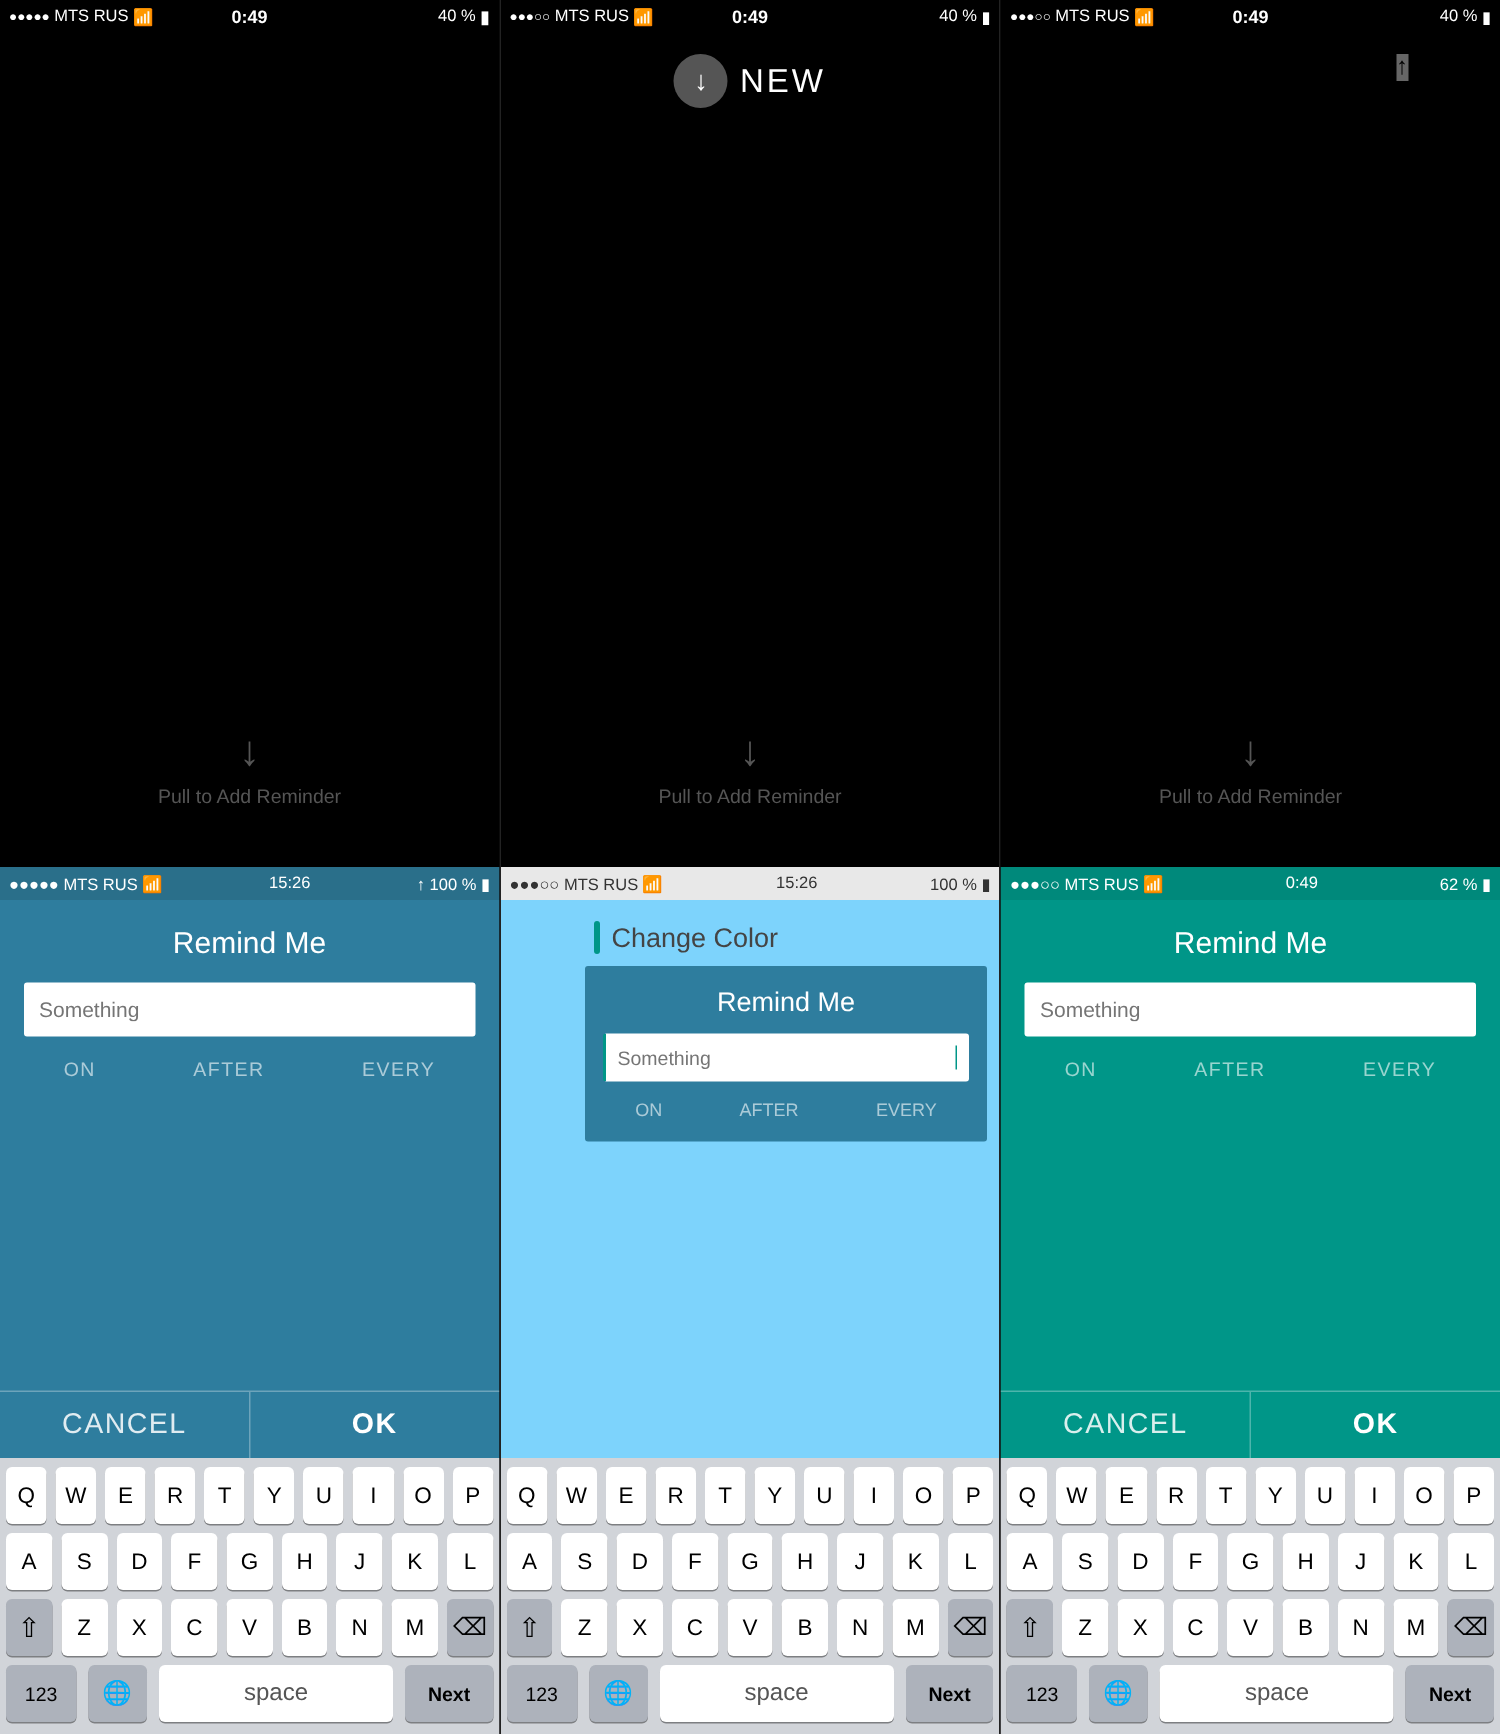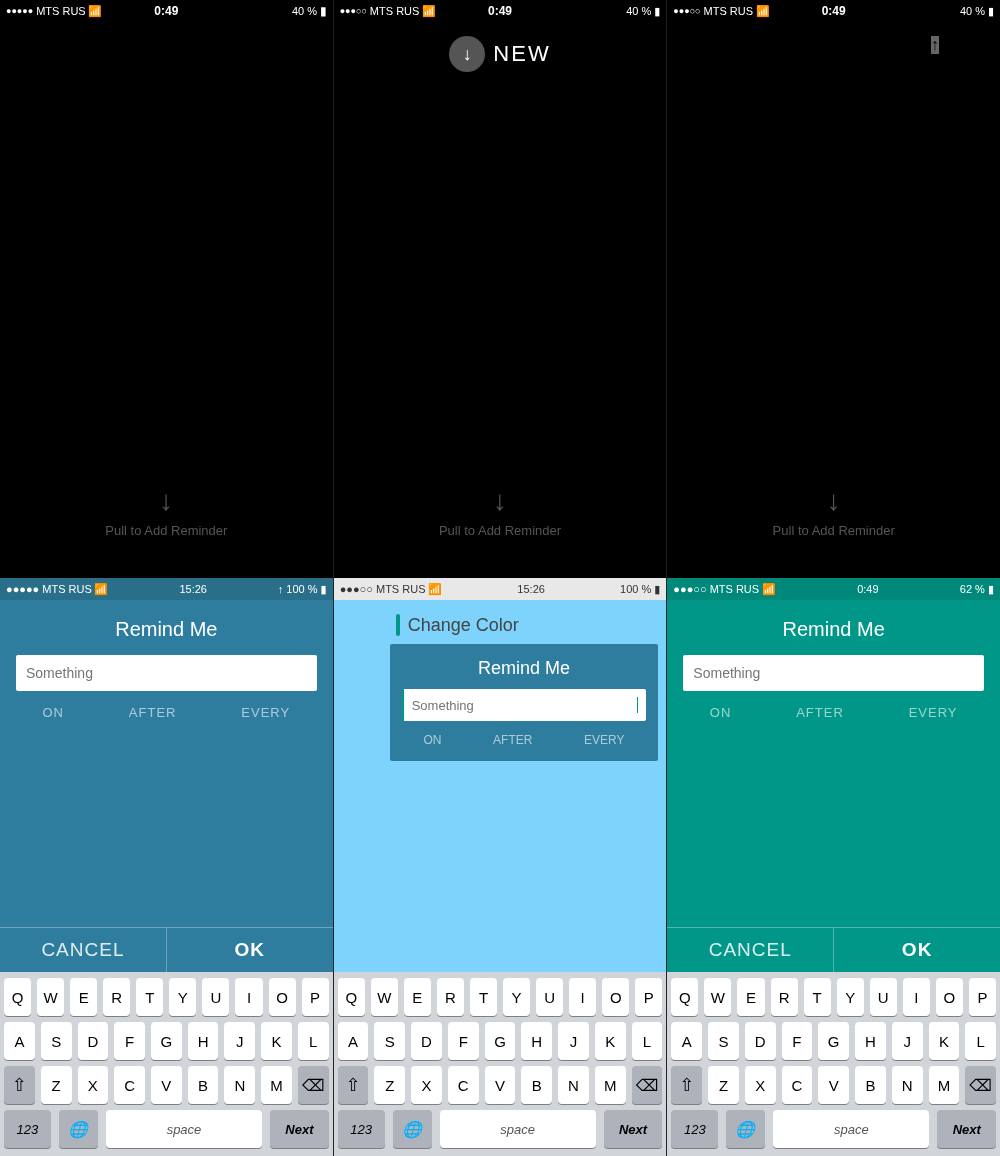--- a/index.html
+++ b/index.html
@@ -255,41 +255,40 @@
       box-shadow: 0 1px 0 rgba(0,0,0,0.4);
       cursor: pointer;
       user-select: none;
     }
     .key.dark-key {
       background: #adb2bb;
       color: #000;
     }
     .key.space-key {
       flex: 4;
-      font-size: 13px;
+      font-size: 16px;
       color: #555;
     }
     .key.next-key {
       background: #adb2bb;
       font-size: 13px;
       font-weight: 600;
       flex: 1.5;
     }
     .key.num-key {
       flex: 1.2;
       font-size: 14px;
     }
     .key.globe-key {
       flex: 1;
     }
     .keyboard-bottom-row {
       display: flex;
       gap: 8px;
       padding: 6px 4px 8px;
-      font-style: italic;
     }
     .change-color-header {
       display: flex;
       align-items: center;
       padding: 14px 14px 8px;
       gap: 8px;
     }
     .color-bar-indicator {
       width: 4px;
       height: 22px;

